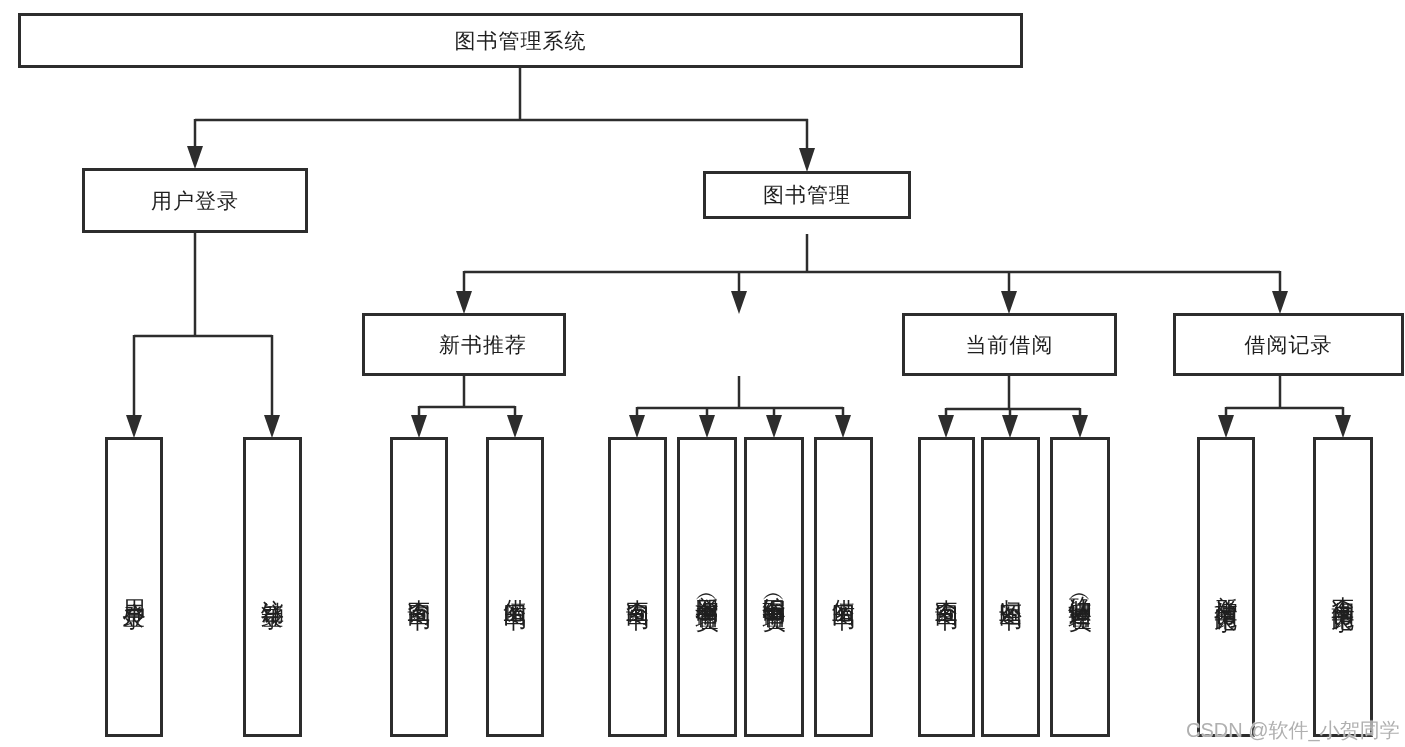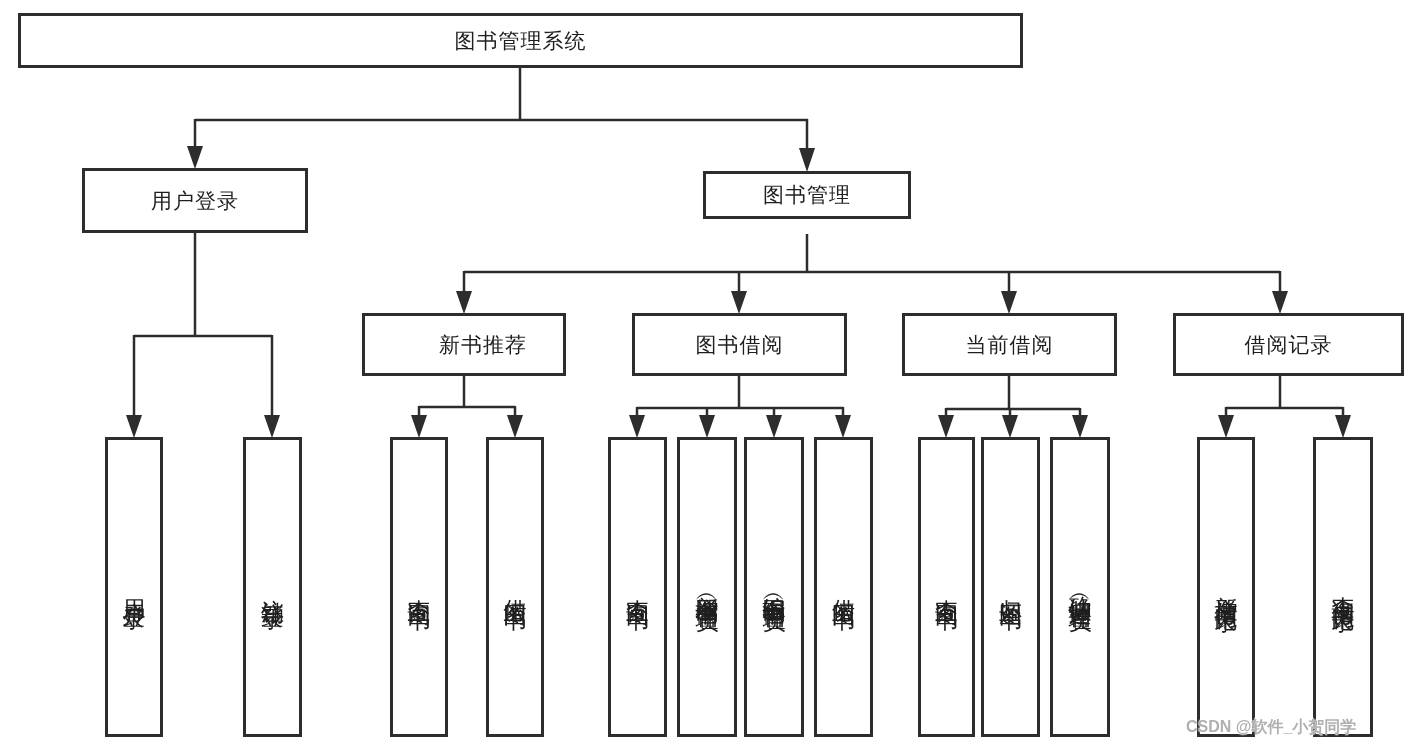--- a/index.html
+++ b/index.html
@@ -58,26 +58,25 @@
   #leaf-cb-query      { left: 918px;  width: 57px; }
   #leaf-cb-return     { left: 981px;  width: 59px; }
   #leaf-cb-confirm    { left: 1050px; width: 60px; }
   #leaf-br-add        { left: 1197px; width: 58px; }
   #leaf-br-query      { left: 1313px; width: 60px; }
 
   #watermark {
     position: absolute;
     left: 1186px;
     top: 717px;
-    font-size: 16px;
+    font-size: 20px;
     color: #b0b0b0;
     text-shadow: 0 1px 1px rgba(255,255,255,0.85), 0 -1px 1px rgba(255,255,255,0.85);
     white-space: nowrap;
     z-index: 5;
-    font-weight: bold;
   }
 </style>
 </head>
 <body>
 
 <div id="stage">
 
   <svg id="connectors" viewBox="0 0 1405 747" xmlns="http://www.w3.org/2000/svg">
 
     <g>
@@ -161,23 +160,20 @@
   <div class="node h-label" id="user-login-box">
     <span>用户登录</span>
   </div>
   <div class="node h-label" id="book-mgmt-box">
     <span>图书管理</span>
   </div>
 
   <div class="node h-label" id="new-book-rec-box">
     <span>新书推荐</span>
   </div>
-  <div class="node h-label" id="book-borrow-box">
-    <span>图书借阅</span>
-  </div>
   <div class="node h-label" id="current-borrow-box">
     <span>当前借阅</span>
   </div>
   <div class="node h-label" id="borrow-records-box">
     <span>借阅记录</span>
   </div>
 
   <div class="node v-label leaf" id="leaf-user-login">
     <span>用户登录</span>
   </div>

